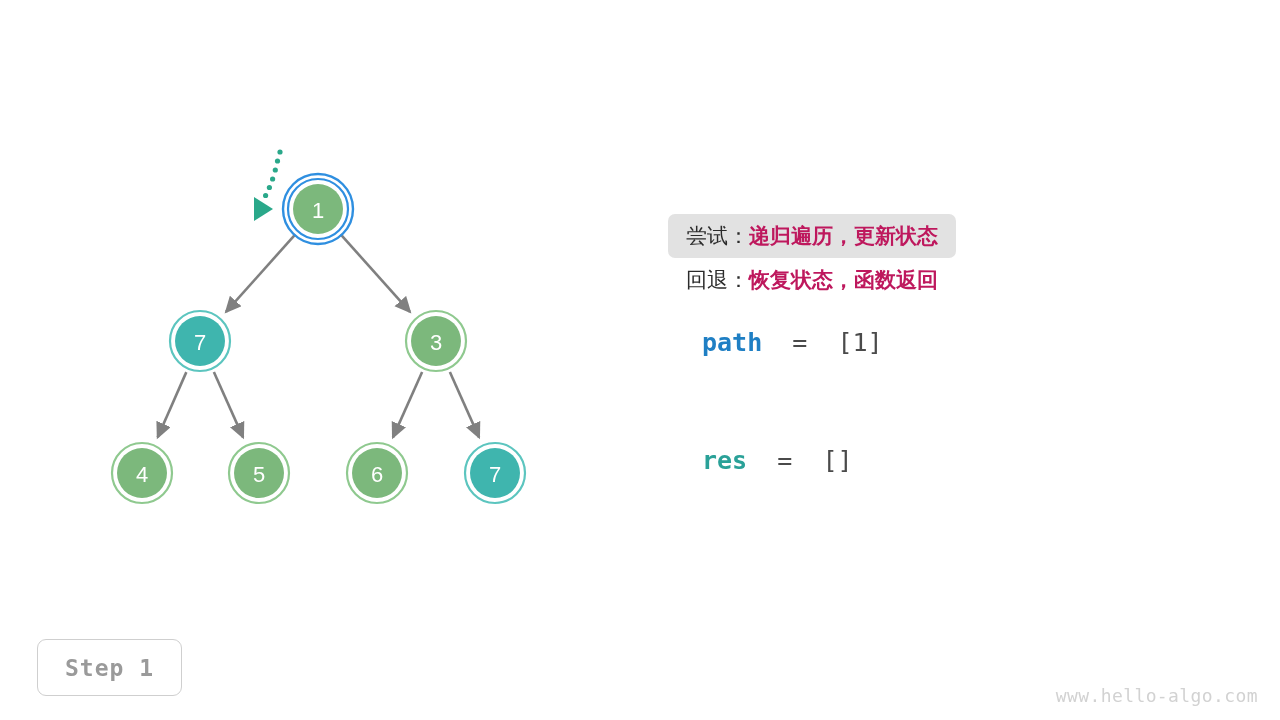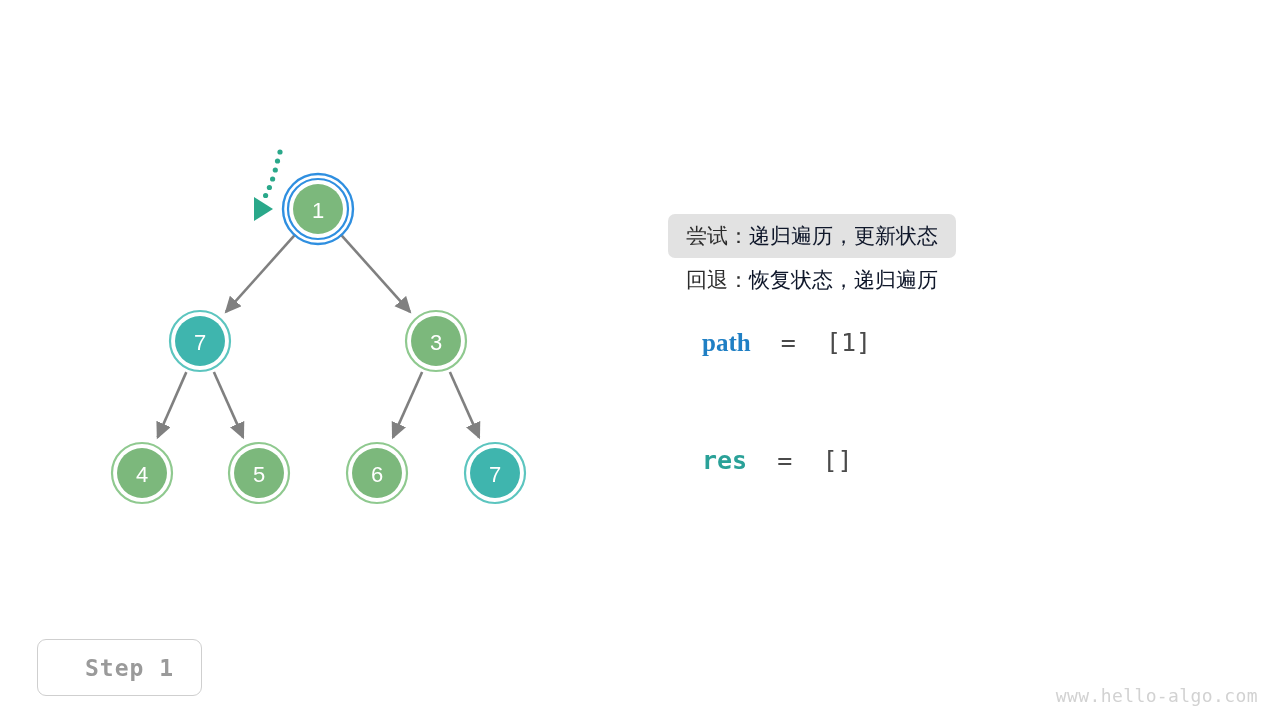--- a/index.html
+++ b/index.html
@@ -57,51 +57,51 @@
   .info-line.plain {
     padding: 0 18px;
     margin-left: -18px;
     display: inline-block;
   }
   .info-key {
     font-weight: normal;
     color: #2b2b2b;
   }
   .info-val {
-    color: #0f172a;
+    color: #be185d;
+    font-weight: bold;
   }
 
   
   .code-line {
     position: absolute;
     font-family: "DejaVu Sans Mono", "Liberation Mono", monospace;
     font-size: 25px;
     white-space: pre;
     color: #3c3c3c;
   }
   #code-path { left: 702px; top: 328px; }
   #code-res  { left: 702px; top: 446px; }
-  .var-path { color: #1f7fc4; font-weight: bold; font-family: Liberation Serif, serif; }
+  .var-path { color: #1f7fc4; font-weight: bold; }
   .var-res  { color: #2aa198; font-weight: bold; }
   .code-rest { color: #4a4a4a; }
 
   
   #step-badge {
     position: absolute;
     left: 37px;
     top: 639px;
     width: 143px;
     height: 55px;
     border: 1.4px solid #cfcfcf;
     border-radius: 9px;
     background: #ffffff;
     display: flex;
     align-items: center;
     justify-content: center;
-    padding-left: 20px;
   }
   #step-badge-label {
     font-family: "DejaVu Sans Mono", "Liberation Mono", monospace;
     font-size: 23px;
     font-weight: bold;
     color: #9a9a9a;
     letter-spacing: 1px;
   }
 
   
@@ -185,21 +185,21 @@
   </svg>
 
   <div id="info-panel">
     <div>
       <div class="info-line highlight">
         <span class="info-key">尝试：</span><span class="info-val">递归遍历，更新状态</span>
       </div>
     </div>
     <div>
       <div class="info-line plain">
-        <span class="info-key">回退：</span><span class="info-val">恢复状态，递归遍历</span>
+        <span class="info-key">回退：</span><span class="info-val">恢复状态，函数返回</span>
       </div>
     </div>
   </div>
 
   <div class="code-line" id="code-path"><span class="var-path">path</span><span class="code-rest">  =  [1]</span></div>
 
   <div class="code-line" id="code-res"><span class="var-res">res</span><span class="code-rest">  =  []</span></div>
 
   <div id="step-badge">
     <span id="step-badge-label">Step 1</span>

